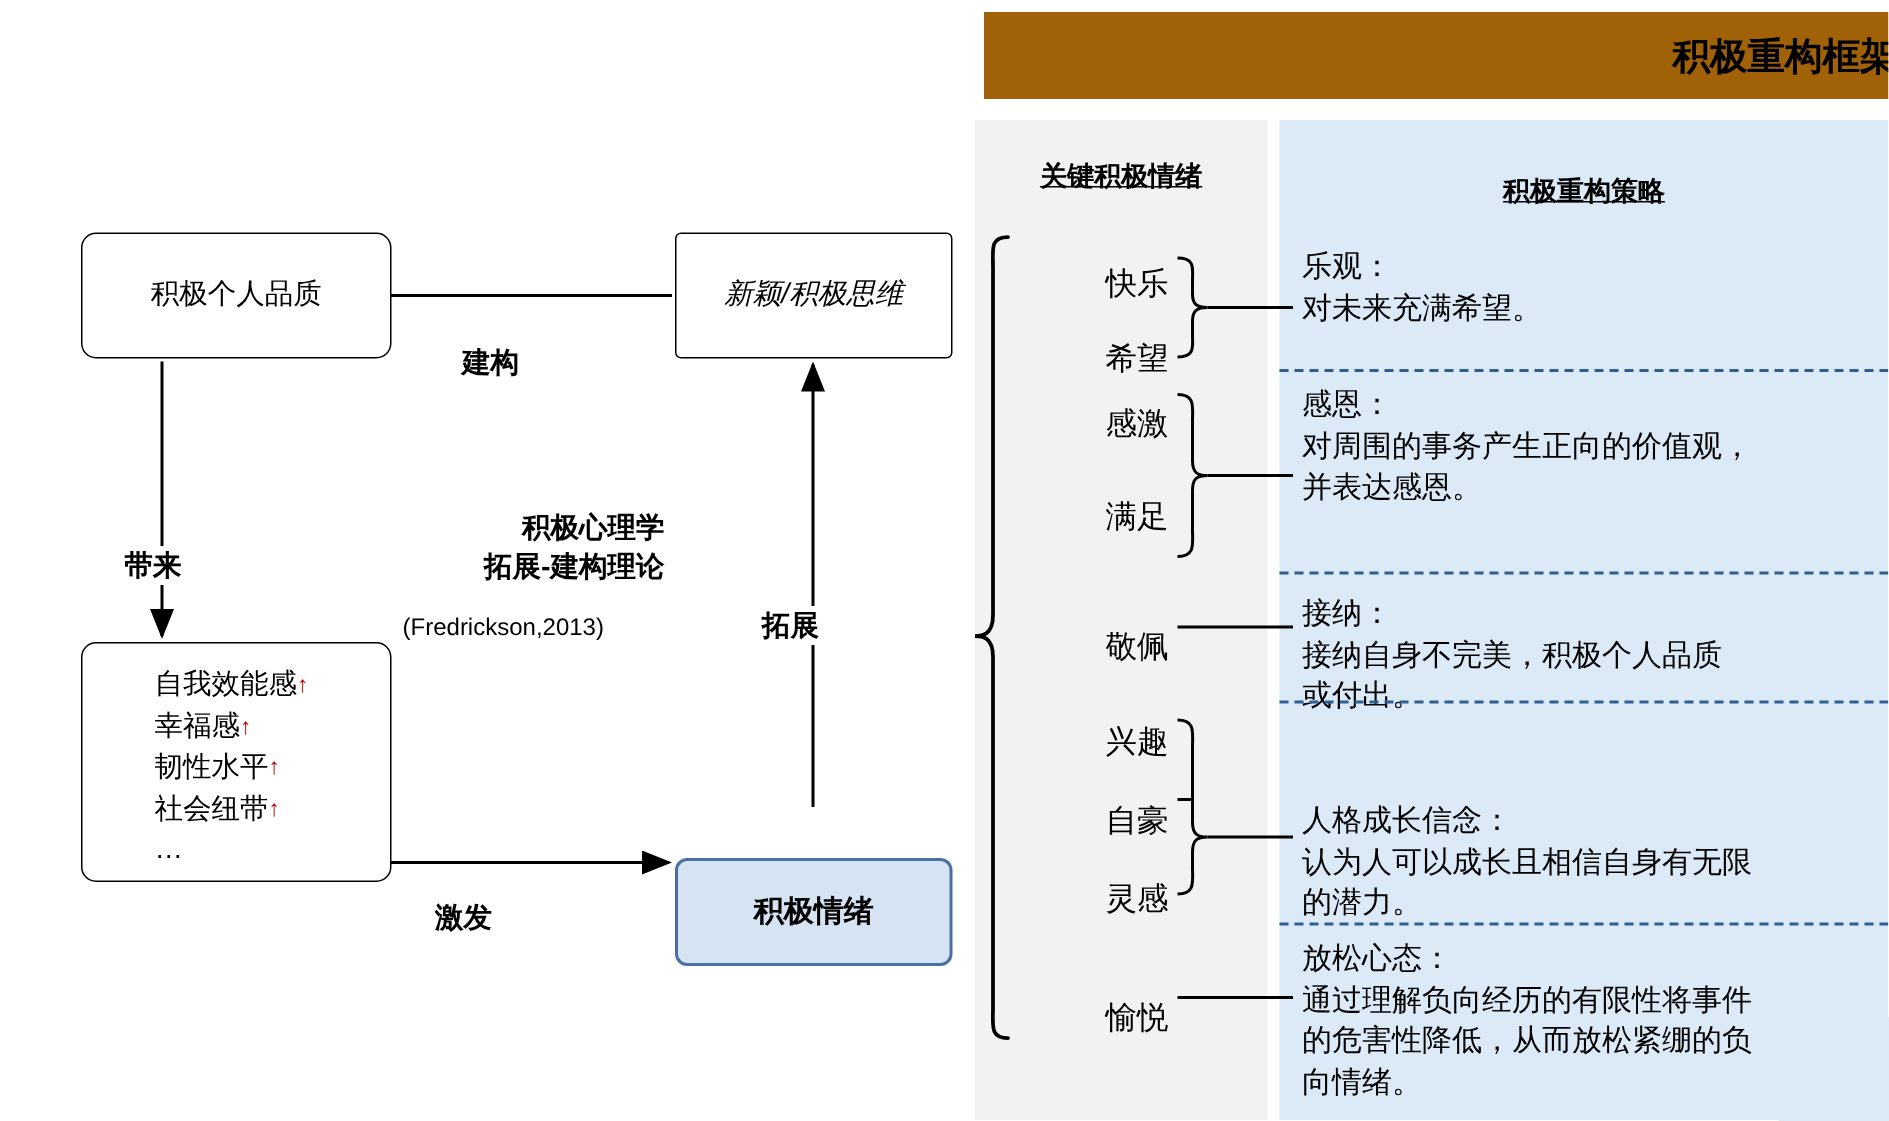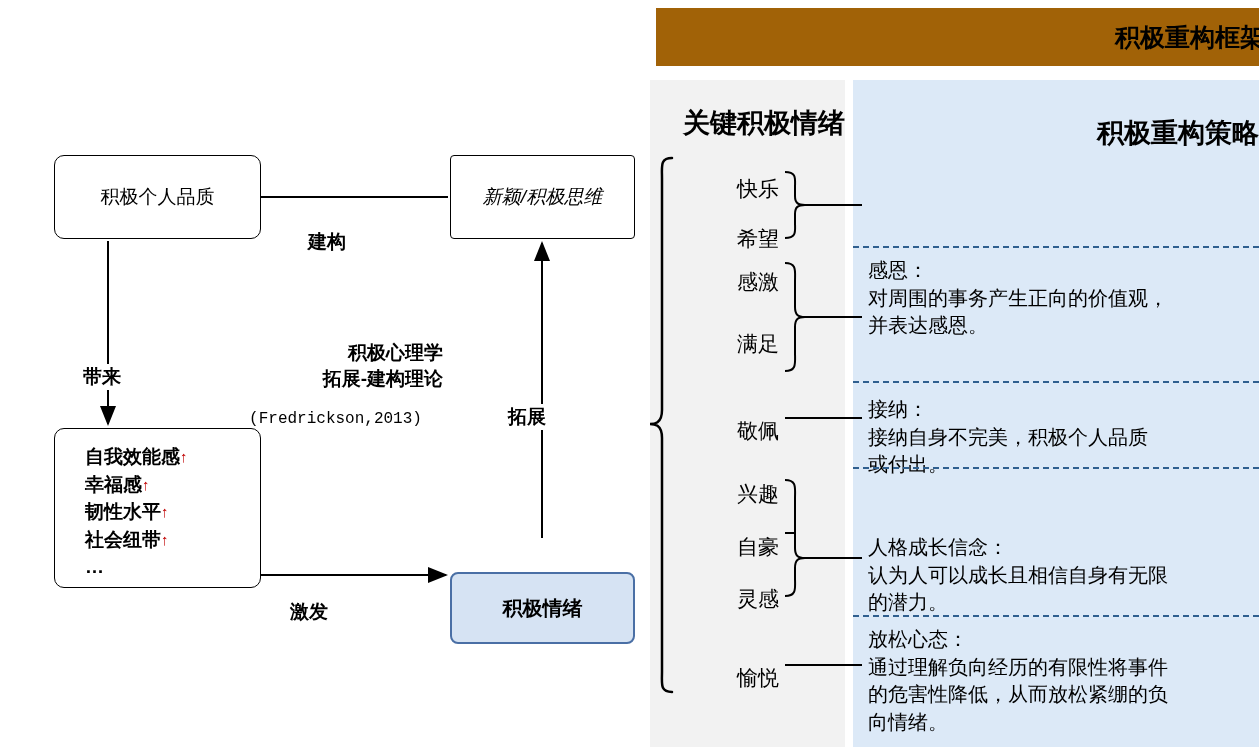--- a/index.html
+++ b/index.html
@@ -52,25 +52,24 @@
   }
   #node-thinking {
     left: 450px; top: 155px; width: 185px; height: 84px;
     border-radius: 4px;
     font-style: italic;
   }
   #node-outcomes {
     left: 6px; top: 428px; width: 207px; height: 160px;
     border-radius: 10px;
     display: block;
-    padding: 14px 0 0 30px;
+    padding: 14px 0 0 48px;
     text-align: left;
     font-size: 19px;
     line-height: 1.45;
-    font-weight: bold;
   }
   #node-outcomes .up {
     color: #c00000;
     font-size: 15px;
     vertical-align: 1px;
   }
   #node-emotion {
     left: 450px; top: 540px; width: 185px; height: 72px;
   }
 
@@ -94,21 +93,21 @@
     text-align: right;
     font-weight: bold;
     font-size: 19px;
     line-height: 1.35;
   }
   #theory-cite {
     position: absolute;
     left: 228px; top: 410px;
     width: 215px;
     text-align: center;
-    font-family: Liberation Mono, monospace;
+    font-family: Liberation Sans, sans-serif;
     font-size: 16px;
   }
 
   svg.arrows {
     position: absolute;
     left: 0; top: 0;
     width: 650px; height: 747px;
     pointer-events: none;
   }
 
@@ -138,23 +137,24 @@
     background: #f2f2f2;
   }
   #col-right-bg {
     position: absolute;
     left: 203px; top: 80px;
     width: 406px; height: 667px;
     background: #dce9f7;
   }
   .col-head {
     position: absolute;
-    font-size: 27px;
-    font-weight: bold;
-    text-align: right;
+    font-size: 18px;
+    font-weight: bold;
+    text-align: center;
+    text-decoration: underline;
   }
   #head-emotions { left: 0;   top: 105px; width: 195px; }
   #head-strategy { left: 203px; top: 115px; width: 406px; }
 
   .emotion-word {
     position: absolute;
     font-size: 21px;
     text-align: center;
     width: 120px;
     left: 48px;
@@ -275,20 +275,24 @@
 
       <line x1="135" y1="418" x2="212" y2="418" stroke="#000" stroke-width="2"></line>
 
       <path d="M135,480 C147,480 145,488 145,498 L145,548 C145,556 148,558 155,558 C148,558 145,560 145,568 L145,578 C145,588 147,596 135,596" fill="none" stroke="#000" stroke-width="2"></path>
       <line x1="155" y1="558" x2="212" y2="558" stroke="#000" stroke-width="2"></line>
       <line x1="135" y1="533" x2="145" y2="533" stroke="#000" stroke-width="2"></line>
 
       <line x1="135" y1="665" x2="212" y2="665" stroke="#000" stroke-width="2"></line>
     </svg>
 
+    <div class="strategy" style="top:165px">
+      <span class="s-title">乐观：</span>
+      <span class="s-body" style="white-space:pre-line">对未来充满希望。</span>
+    </div>
 
     <div class="divider" style="top:246px"></div>
 
     <div class="strategy" style="top:257px">
       <span class="s-title">感恩：</span>
       <span class="s-body" style="white-space:pre-line">对周围的事务产生正向的价值观，
 并表达感恩。</span>
     </div>
 
     <div class="divider" style="top:381px"></div>

